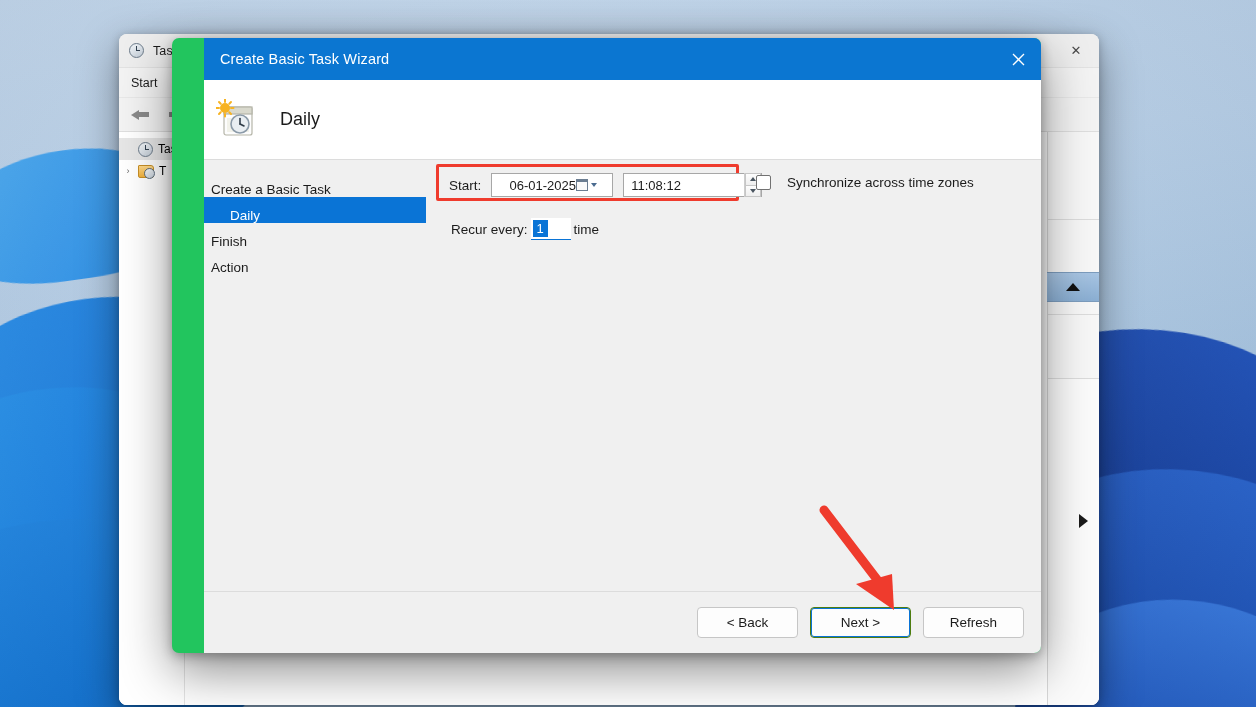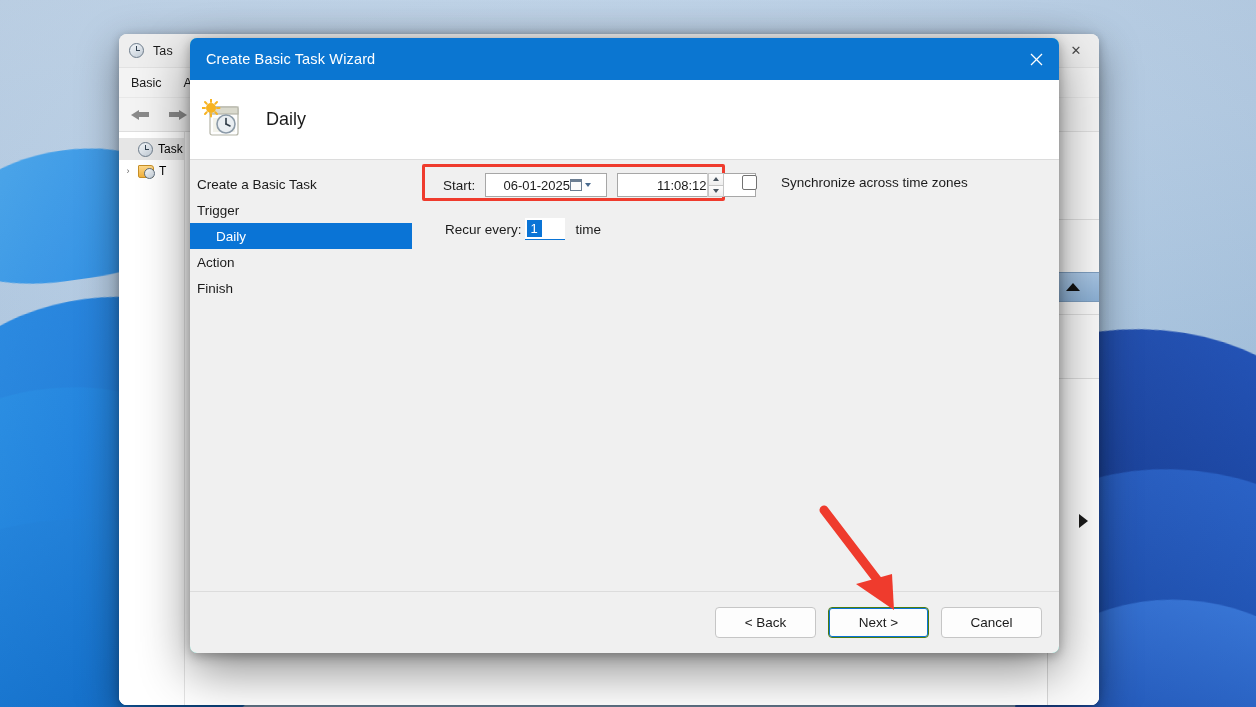--- a/index.html
+++ b/index.html
@@ -208,27 +208,27 @@
   }
   #refresh-btn {
     padding: 5px 22px; font-size: 12.5px;
     background: #fdfdfd; border: 1px solid #cfcfcf; border-radius: 4px;
     color: #1b1b1b;
   }
 
   
   #wizard {
     position: absolute;
-    left: 190px; top: 38px;
+    left: 172px; top: 38px;
     width: 869px; height: 615px;
-    background: #5eead4;
+    background: #22c55e;
     border-radius: 7px;
     box-shadow: 0 18px 50px rgba(0,0,0,.45), 0 3px 12px rgba(0,0,0,.30);
     overflow: hidden;
-    display: flex; flex-direction: column;
+    display: flex; flex-direction: column; padding-left: 32px;
   }
   #wiz-titlebar {
     height: 42px; background: #0b76d1;
     display: flex; align-items: center;
     padding-left: 16px;
   }
   #wiz-title {
     color: #ffffff; font-size: 14.5px; letter-spacing: .15px;
   }
   #wiz-close {
@@ -249,21 +249,21 @@
   }
   #wiz-content {
     flex: 1; background: #f0f0f0; display: flex;
     border-top: 1px solid #dcdcdc;
     position: relative;
   }
   #wiz-steps {
     width: 222px; padding-top: 11px; flex: none;
   }
   .step {
-    height: 26px; display: flex; align-items: center;
+    height: 26px; display: flex; align-items: flex-end;
     padding-left: 7px; font-size: 13.5px; color: #1b1b1b;
   }
   .step.active {
     background: #0a74d6; color: #ffffff; padding-left: 26px;
   }
   .step.sub { padding-left: 26px; }
   #wiz-pane {
     flex: 1; position: relative; padding-top: 10px;
   }
   #red-box {
@@ -271,41 +271,41 @@
     left: 10px; top: 4px;
     width: 303px; height: 37px;
     border: 3px solid #ef3b2d;
     border-radius: 2px;
   }
   .field-row {
     display: flex; align-items: center;
     position: absolute;
   }
   #start-row { left: 23px; top: 13px; gap: 10px; }
-  .lbl { font-size: 13.5px; color: #1b1b1b; margin-left: 8px; }
+  .lbl { font-size: 13.5px; color: #1b1b1b; }
   .txtbox {
     background: #ffffff; border: 1px solid #a7a7a7;
     height: 24px; display: flex; align-items: center;
     font-size: 13px; color: #1b1b1b;
     padding-left: 7px;
   }
   #date-box { width: 122px; justify-content: center; padding-right: 5px; }
   .cal-glyph {
     width: 12px; height: 12px; background: #fbfbfb;
     border: 1.4px solid #6c7e92; position: relative; display:inline-block;
   }
   .cal-glyph::before {
     content:""; position:absolute; left:-1.4px; top:-1.4px; right:-1.4px;
     height: 3px; background: #6c7e92;
   }
   .cal-chev {
     width:0;height:0;border-left:3.5px solid transparent;border-right:3.5px solid transparent;
     border-top:4.5px solid #4a6b8f; margin-left: 3px;
   }
-  #time-box { width: 139px; justify-content: center; padding-right: 0; }
+  #time-box { width: 139px; justify-content: space-between; padding-right: 0; }
   .spinner {
     width: 17px; height: 24px; display: flex; flex-direction: column;
     border-left: 1px solid #cdcdcd; flex: none;
   }
   .spin-up, .spin-dn {
     flex: 1; background: linear-gradient(#fdfdfd,#eeeeee);
     display: flex; align-items: center; justify-content: center;
     border: 1px solid #c6c6c6; margin: 0;
   }
   .spin-up { border-bottom: none; }
@@ -371,21 +371,21 @@
 
   <div id="ts-titlebar">
     <span class="tsicon">
       <span class="clock-glyph"></span>
     </span>
     <span id="ts-title-text">Tas</span>
     <span id="ts-close">✕</span>
   </div>
 
   <div id="ts-menubar">
-    <span>Basic</span>
+    <span>Start</span>
     <span>A</span>
   </div>
 
   <div id="ts-toolbar">
     <span class="arr-left"></span>
     <span class="arr-right"></span>
   </div>
 
   <div id="ts-body">
     <div id="ts-tree">
@@ -454,31 +454,28 @@
     </span>
     <span id="wiz-heading">Daily</span>
   </div>
 
   <div id="wiz-content">
 
     <div id="wiz-steps">
       <div class="step">
         <span>Create a Basic Task</span>
       </div>
-      <div class="step">
-        <span>Trigger</span>
-      </div>
       <div class="step active sub">
         <span>Daily</span>
       </div>
       <div class="step">
+        <span>Finish</span>
+      </div>
+      <div class="step">
         <span>Action</span>
-      </div>
-      <div class="step">
-        <span>Finish</span>
       </div>
     </div>
 
     <div id="wiz-pane">
 
       <div id="red-box"></div>
 
       <div class="field-row" id="start-row">
         <span class="lbl">Start:</span>
         <span class="txtbox" id="date-box">
@@ -513,20 +510,20 @@
         </span>
         <span class="lbl">time</span>
       </div>
 
     </div>
   </div>
 
   <div id="wiz-footer">
     <span class="wbtn">&lt; Back</span>
     <span class="wbtn focused">Next &gt;</span>
-    <span class="wbtn">Cancel</span>
+    <span class="wbtn">Refresh</span>
   </div>
 </div>
 
 <svg id="red-arrow" viewBox="0 0 110 120">
   <line x1="14" y1="10" x2="72" y2="86" stroke="#ef3b2d" stroke-width="9" stroke-linecap="round"></line>
   <polygon points="84,110 46,84 82,74" fill="#ef3b2d"></polygon>
 </svg>
 
 </body></html>

